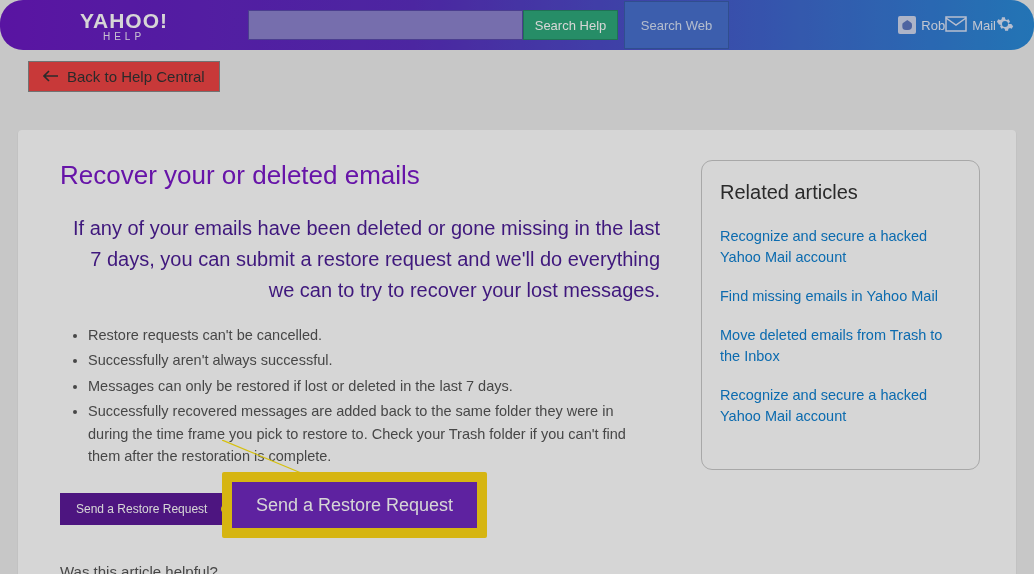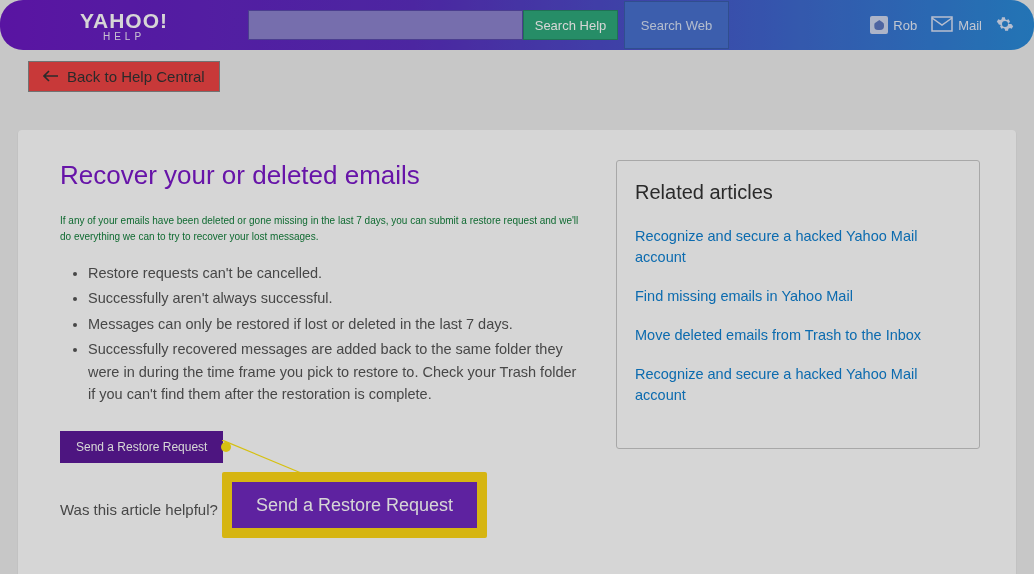--- a/index.html
+++ b/index.html
@@ -7,43 +7,43 @@
 
     
     .header { height:50px; background:linear-gradient(90deg,#6b19c2 0%,#5b2ec0 40%,#3c6ed0 80%,#2a8bd8 100%); display:flex; align-items:center; padding:0 20px 0 0;border-radius:23px; }
     .logo-block { width:248px; display:flex; flex-direction:column; align-items:center; color:#fff; }
     .logo-main { font-size:21px; font-weight:700; letter-spacing:1px; }
     .logo-sub  { font-size:10px; letter-spacing:4px; margin-top:-2px; opacity:.9; }
     .search-input { width:275px; height:30px; background:#8d83cf; border:1px solid #5a4aab; padding:0 6px; color:#fff; font-size:13px; }
     .btn-help { width:95px; height:30px; background:#2ea97b; border:1px solid #268865; color:#fff; font-size:13px; cursor:pointer; }
     .btn-web  { width:105px; height:48px; background:#4871ce; border:1px solid #3a5dab; color:#d6e0f5; font-size:13px; margin-left:6px; cursor:pointer; }
     .spacer { flex:1; }
-    .user-block { display:flex; align-items:center; gap:14px; color:#e6ecf9; font-size:13px; }
+    .user-block { display:flex; align-items:center; color:#e6ecf9; font-size:13px; }
     .avatar-icon { width:18px; height:18px; background:#cfd7ef; border-radius:2px; display:flex; align-items:center; justify-content:center; }
     .avatar-icon::after { content:""; width:10px; height:10px; background:#5e78c0; border-radius:50% 50% 40% 40%; clip-path:polygon(50% 0,100% 35%,100% 100%,0 100%,0 35%); }
     .mail-icon svg, .gear-icon svg { fill:#dbe3f7; }
     .ui-pair { display:flex; align-items:center; gap:5px; }
 
     
     .sub-bar { height:52px; background:#eee; display:flex; align-items:center; padding-left:28px; }
     .back-btn { border:1px solid #888; background:#ef4444; padding:6px 14px; font-size:15px; color:#333; display:flex; align-items:center; gap:8px; cursor:pointer; }
 
     
     .card { position:absolute; left:18px; right:18px; top:130px; background:#fff; border-radius:4px; padding:30px 36px 60px 42px; box-shadow:0 1px 2px rgba(0,0,0,.1); display:flex; gap:30px; }
     .main-col { flex:1; }
     h1.title { color:#7b18c9; font-size:26px; font-weight:400; margin-bottom:22px; }
-    p.intro { color:#15803d; font-size:10px; line-height:1.55; margin-bottom:18px; max-width:600px; }
+    p.intro { color:#4c1d95; font-size:20px; line-height:1.55; margin-bottom:18px; max-width:600px;text-align:right; }
     ul.bullets { list-style:disc; padding-left:28px; color:#555; font-size:14.5px; line-height:1.55; max-width:580px; }
     ul.bullets li { margin-bottom:3px; }
     .restore-btn { margin-top:22px; background:#5c1a99; color:#fff; border:none; padding:9px 16px; font-size:12px; cursor:pointer; position:relative; }
     .marker { position:absolute; right:-8px; top:50%; width:10px; height:10px; background:#ffe614; border-radius:50%; transform:translateY(-50%); }
     .helpful { margin-top:38px; font-size:15px; color:#555; }
 
     
-    .side-col { width:364px; border:1px solid #c9c9c9; border-radius:3px; padding:20px 18px 24px; align-self:flex-start; }
+    .side-col { width:279px; border:1px solid #c9c9c9; border-radius:11px; padding:20px 18px 24px; align-self:flex-start; }
     .side-col h2 { font-size:20px; font-weight:400; color:#333; margin-bottom:22px; }
     .side-col a { display:block; color:#0f80d1; font-size:14.5px; text-decoration:none; line-height:1.45; margin-bottom:18px; cursor:pointer; }
 
     
     .callout { position:absolute; left:222px; top:472px; width:265px; height:66px; background:#ffd816; display:flex; align-items:center; justify-content:center; border-radius:2px; }
     .callout-inner { width:245px; height:46px; background:#7029bf; color:#fff; font-size:18px; display:flex; align-items:center; justify-content:center; }
 
     
     .connector { position:absolute; left:222px; top:440px; width:130px; height:60px; pointer-events:none; }
 

